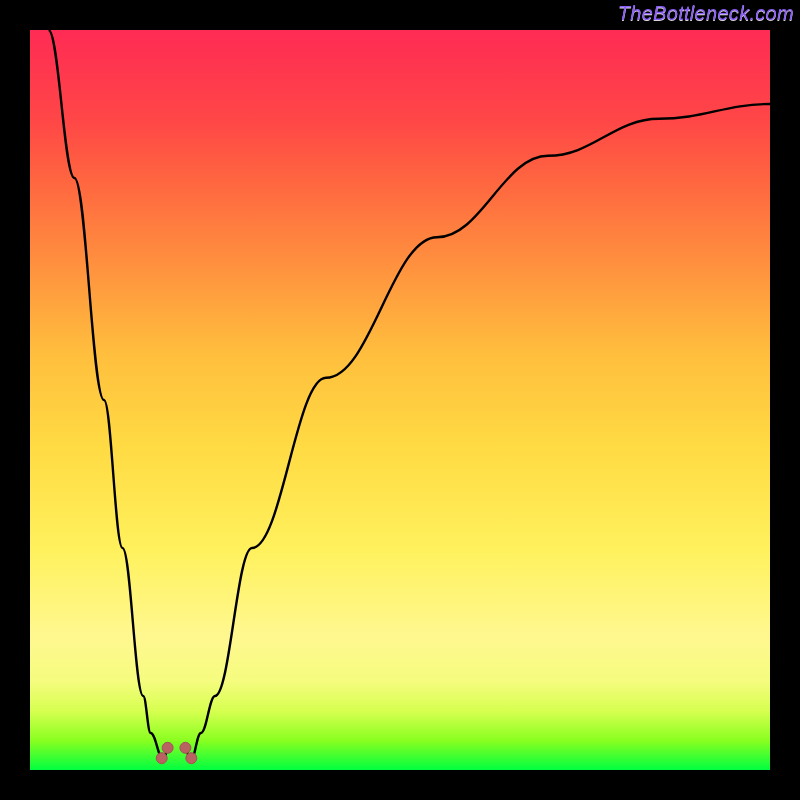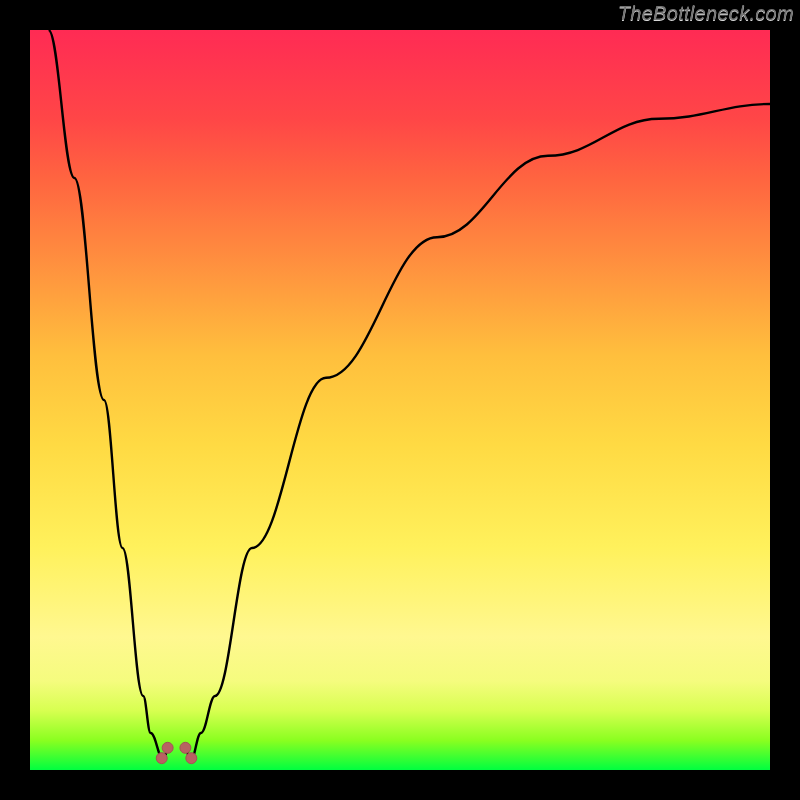--- a/index.html
+++ b/index.html
@@ -6,21 +6,21 @@
 .frame{position:absolute;top:0;left:0;width:800px;height:800px;background:#000}
 .plot-area{position:absolute;left:30px;top:30px;width:740px;height:740px;
   background:linear-gradient(to top,
     #00ff40 0%, #8aff20 4%, #d7ff50 8%, #f5fc7e 12%, #fff890 18%,
     #fff15c 30%, #ffda43 44%, #ffbf3d 56%, #ffa13e 64%, #ff833f 72%,
     #ff6440 80%, #ff4647 88%, #ff2b54 100%)}
 svg{position:absolute;left:30px;top:30px;width:740px;height:740px;overflow:visible}
 .curve{fill:none;stroke:#000;stroke-width:2.4}
 .dot{fill:#b86262;stroke:#a35454;stroke-width:1}
 .watermark{position:absolute;right:6px;top:2px;font:italic 20px "Arial",sans-serif;
-  color:#737373;text-shadow:0 1px 0 #d8d8d8;letter-spacing:.3px}
+  color:#8b5cf6;text-shadow:0 1px 0 #d8d8d8;letter-spacing:.3px}
 </style>
 </head>
 <body>
 
 <div class="frame">
   <div class="plot-area"></div>
 
   <svg viewBox="0 0 740 740">
     <path id="path-left" class="curve" d="M 18.5 0 C 28.86 0 34.04 148 44.4 148 C 56.24 148 62.16 370 74 370 C 81.4 370 85.1 518 92.5 518 C 100.788 518 104.932 666 113.22 666 C 116.18 666 117.66 703 120.62 703 C 125.94800000000001 703 128.612 731.12 133.94 731.12 C 135.42 731.12 136.16 717.8 137.64 717.8"></path>
     <path id="path-right" class="curve" d="M 155.4 717.8 C 157.472 717.8 158.508 731.12 160.58 731.12 C 164.72400000000002 731.12 166.796 703 170.94 703 C 176.564 703 179.376 666 185 666 C 199.8 666 207.2 518 222 518 C 251.6 518 266.4 347.79999999999995 296 347.79999999999995 C 340.40000000000003 347.79999999999995 362.6 207.20000000000005 407.00000000000006 207.20000000000005 C 451.40000000000003 207.20000000000005 473.6 125.80000000000007 518 125.80000000000007 C 562.4 125.80000000000007 584.6 88.79999999999995 629 88.79999999999995 C 673.4 88.79999999999995 695.6 74 740 74"></path>

